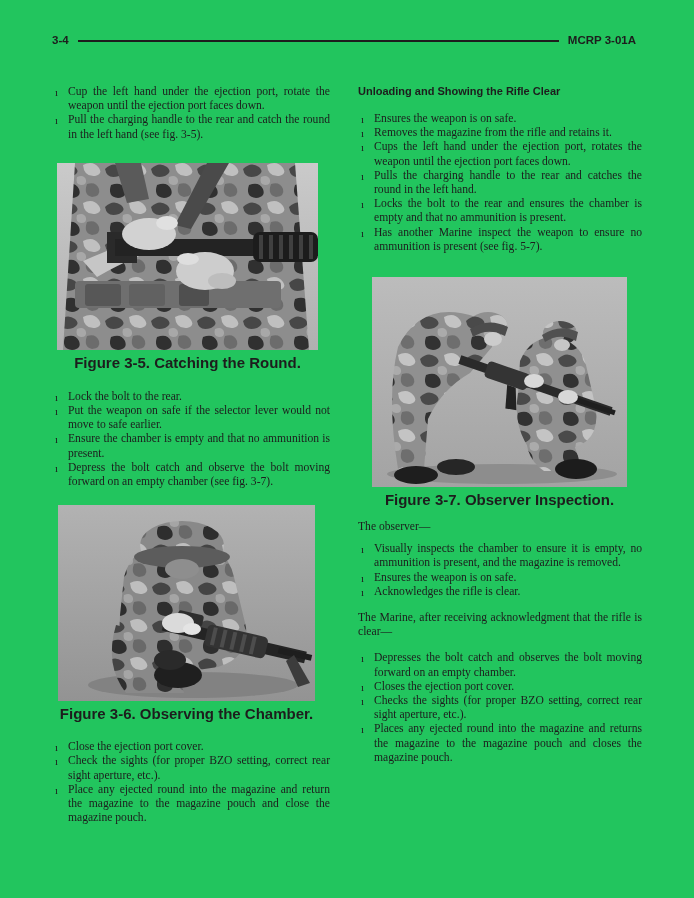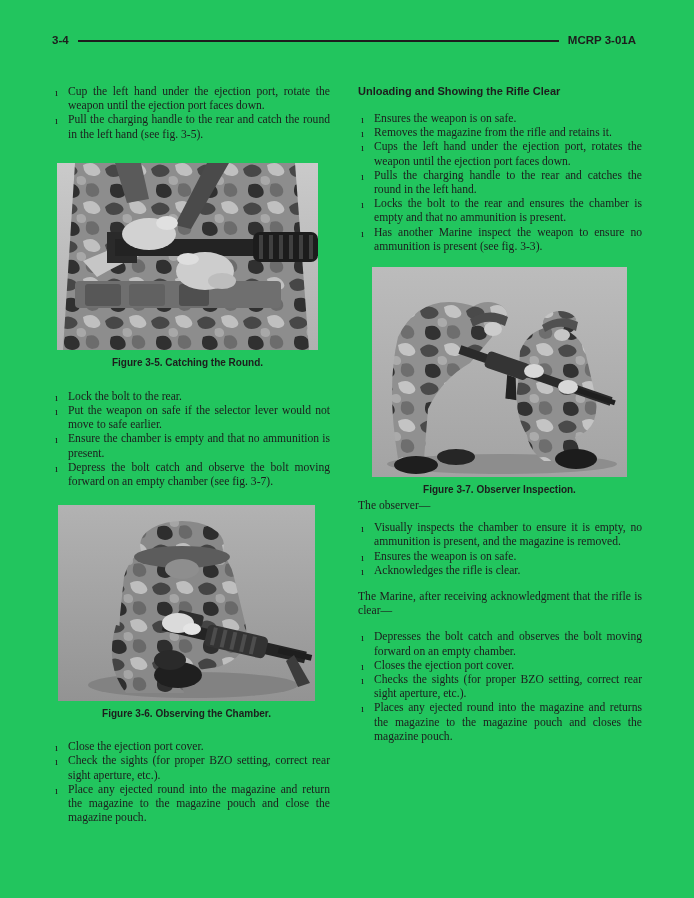--- a/index.html
+++ b/index.html
@@ -33,31 +33,31 @@
   .bullet .marker {
     flex:0 0 16px; padding-left:3px; text-align:left;
     font-size:11px; line-height:14.2px;
   }
   .bullet .btext { flex:1; }
   
   .fig { display:block; }
   .fig svg { display:block; }
   .figcap {
     font-family:"Liberation Sans", sans-serif; font-weight:bold;
-    font-size:10px; line-height:13px; text-align:center; margin-top:6px;
+    font-size:15px; line-height:13px; text-align:center; margin-top:6px;
   }
   .fig35 { margin:21px 0 0 5px; width:261px; }
   .fig36 { margin:16px 0 0 6px; width:257px; }
-  .fig37 { margin:13px 0 0 14px; width:255px; }
+  .fig37 { margin:23px 0 0 14px; width:255px; }
   .mt-list1-l { margin-top:7px; }
   .mt-list2-l { margin-top:21px; }
   .mt-list3-l { margin-top:20px; }
   .mt-para1-r { margin-top:12px; }
   .mt-list1-r { margin-top:13px; }
-  .mt-para2-r { margin-top:3px; }
+  .mt-para2-r { margin-top:14px; }
   .mt-list2-r { margin-top:8px; }
   .mt-para3-r { }
   .mt-list3-r { margin-top:12px; }
 </style>
 </head>
 <body>
 
 <div class="page">
 
   <div class="pagehead">
@@ -227,21 +227,21 @@
         <div class="bullet">
           <span class="marker">ı</span>
           <span class="btext">Pulls the charging handle to the rear and catches the round in the left hand.</span>
         </div>
         <div class="bullet">
           <span class="marker">ı</span>
           <span class="btext">Locks the bolt to the rear and ensures the chamber is empty and that no ammunition is present.</span>
         </div>
         <div class="bullet">
           <span class="marker">ı</span>
-          <span class="btext">Has another Marine inspect the weapon to ensure no ammunition is present (see fig. 3-3).</span>
+          <span class="btext">Has another Marine inspect the weapon to ensure no ammunition is present (see fig. 5-7).</span>
         </div>
       </div>
 
       <figure class="fig fig37">
         <svg width="255" height="210" viewBox="0 0 255 210" role="img">
           <defs>
             <pattern id="camoC" width="46" height="38" patternUnits="userSpaceOnUse">
               <rect width="46" height="38" fill="#909090"></rect>
               <path d="M2 6 Q10 -2 18 4 Q24 9 16 13 Q4 17 2 6 Z" fill="#4a4a4a"></path>
               <path d="M26 2 Q36 -3 42 5 Q46 11 38 13 Q27 14 26 2 Z" fill="#c4c4c4"></path>

